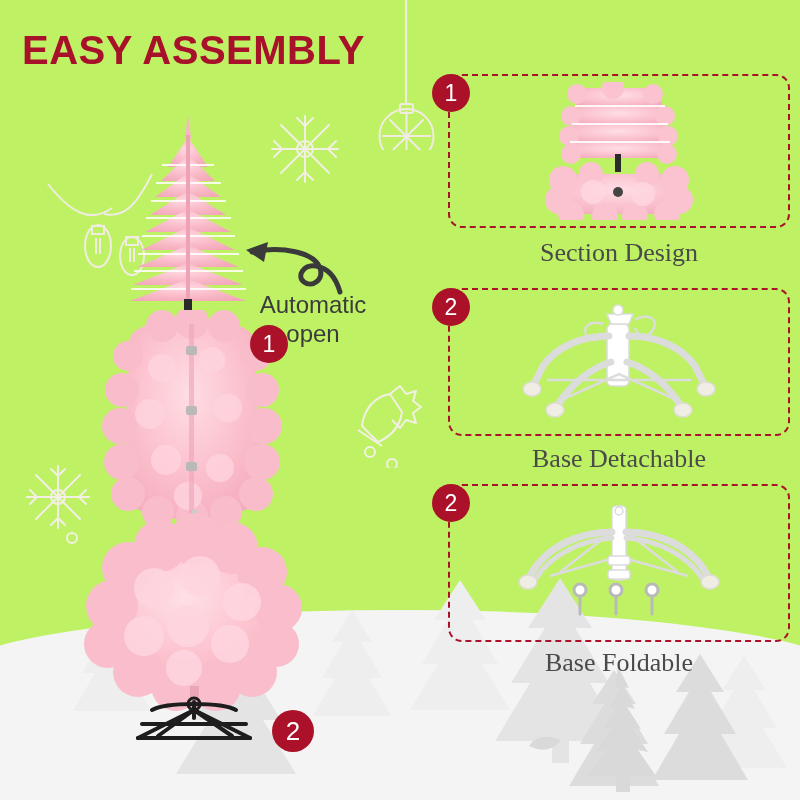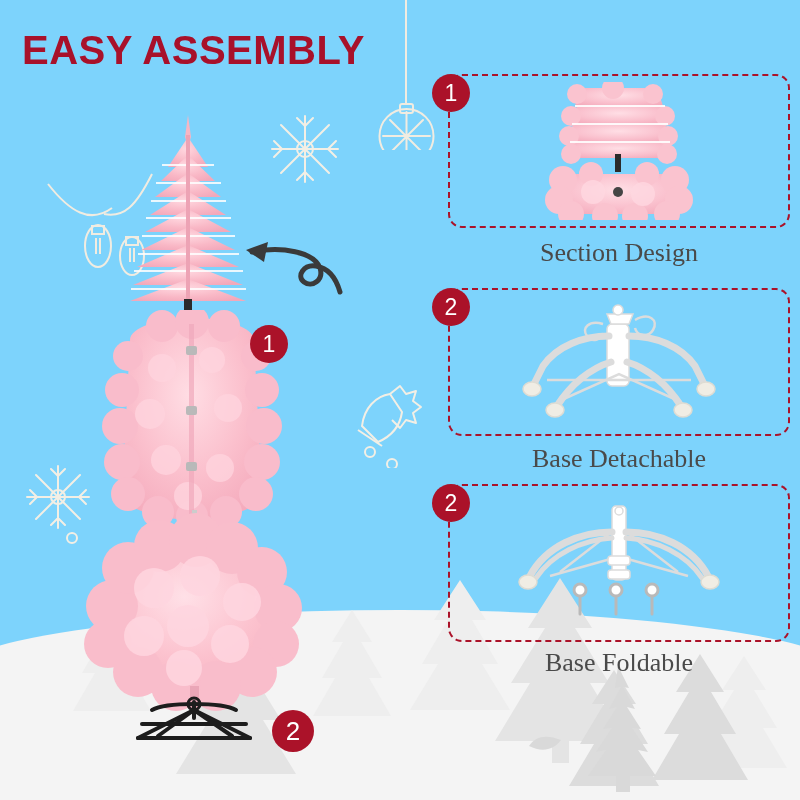--- a/index.html
+++ b/index.html
@@ -4,21 +4,21 @@
 <style>
   html, body {
     margin: 0;
     padding: 0;
     background: #ffffff;
   }
   #page {
     position: relative;
     width: 800px;
     height: 800px;
-    background: #7dd3fc;
+    background: #bef264;
     overflow: hidden;
     font-family: "Liberation Sans", sans-serif;
   }
 
   
   .bg-layer {
     position: absolute;
     inset: 0;
     pointer-events: none;
   }
@@ -390,20 +390,24 @@
       </svg>
     </div>
 
     <svg class="arrow-curl" viewBox="0 0 108 62">
       <g fill="none" stroke="#3a3a3a" stroke-width="5" stroke-linecap="round">
         <path d="M10 14 C40 8 72 14 78 30 C82 42 70 50 62 44 C54 38 62 26 74 28 C86 30 94 40 98 54"></path>
       </g>
       <path d="M4 12 L26 4 L22 24 Z" fill="#3a3a3a"></path>
     </svg>
 
+    <div class="callout" style="left:238px; top:220px; width:150px;">
+      <div>Automatic</div>
+      <div>open</div>
+    </div>
 
     <div class="badge" style="left:250px; top:255px;">1</div>
     <div class="badge big" style="left:272px; top:640px;">2</div>
   </div>
 
   <div class="panels">
 
     <div class="panel" style="top:0px; height:210px;">
       <div class="panel-box" style="top:14px; height:154px;">
         <div class="panel-figure">

